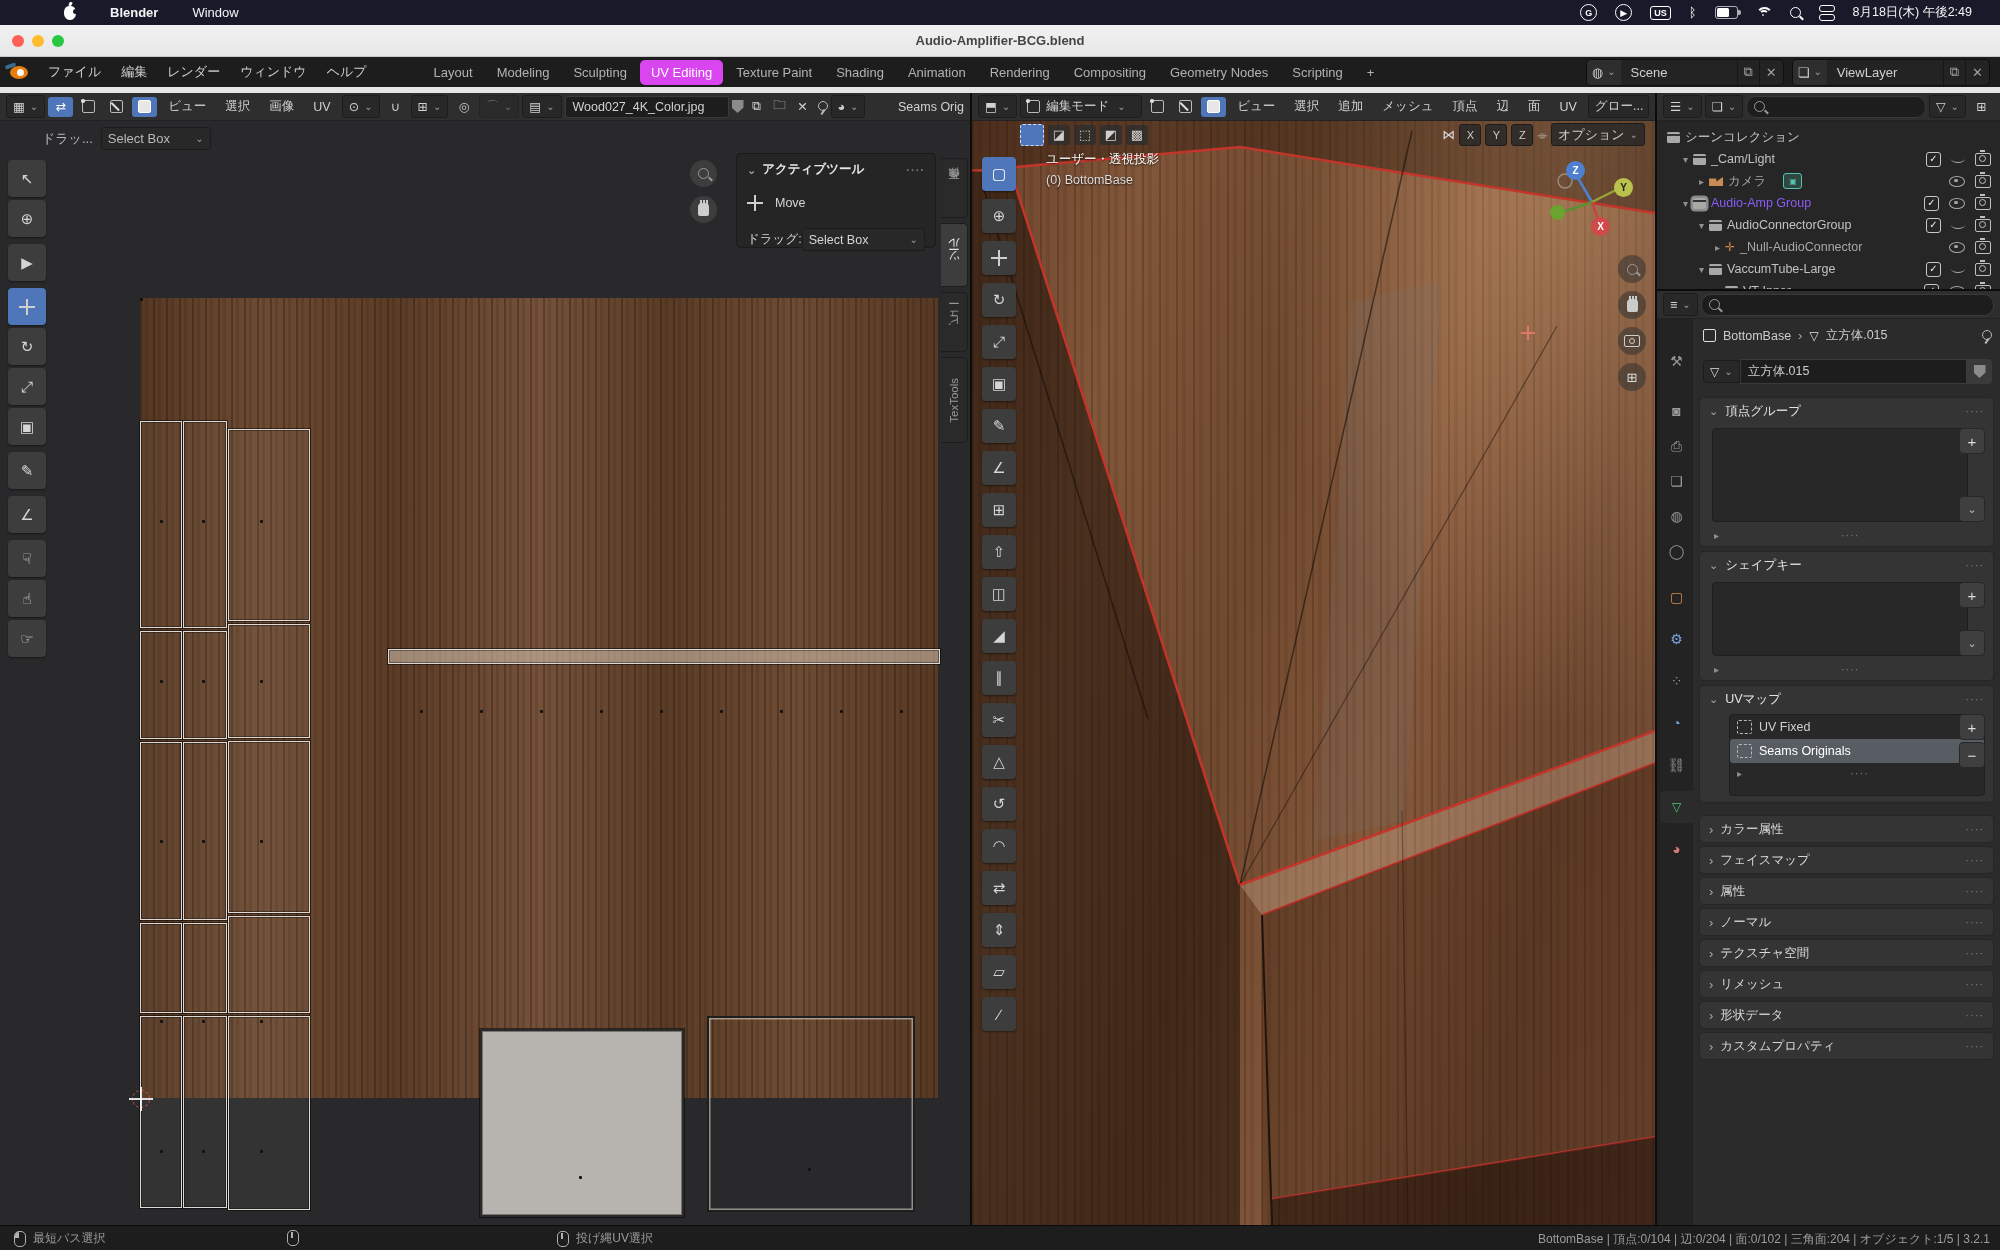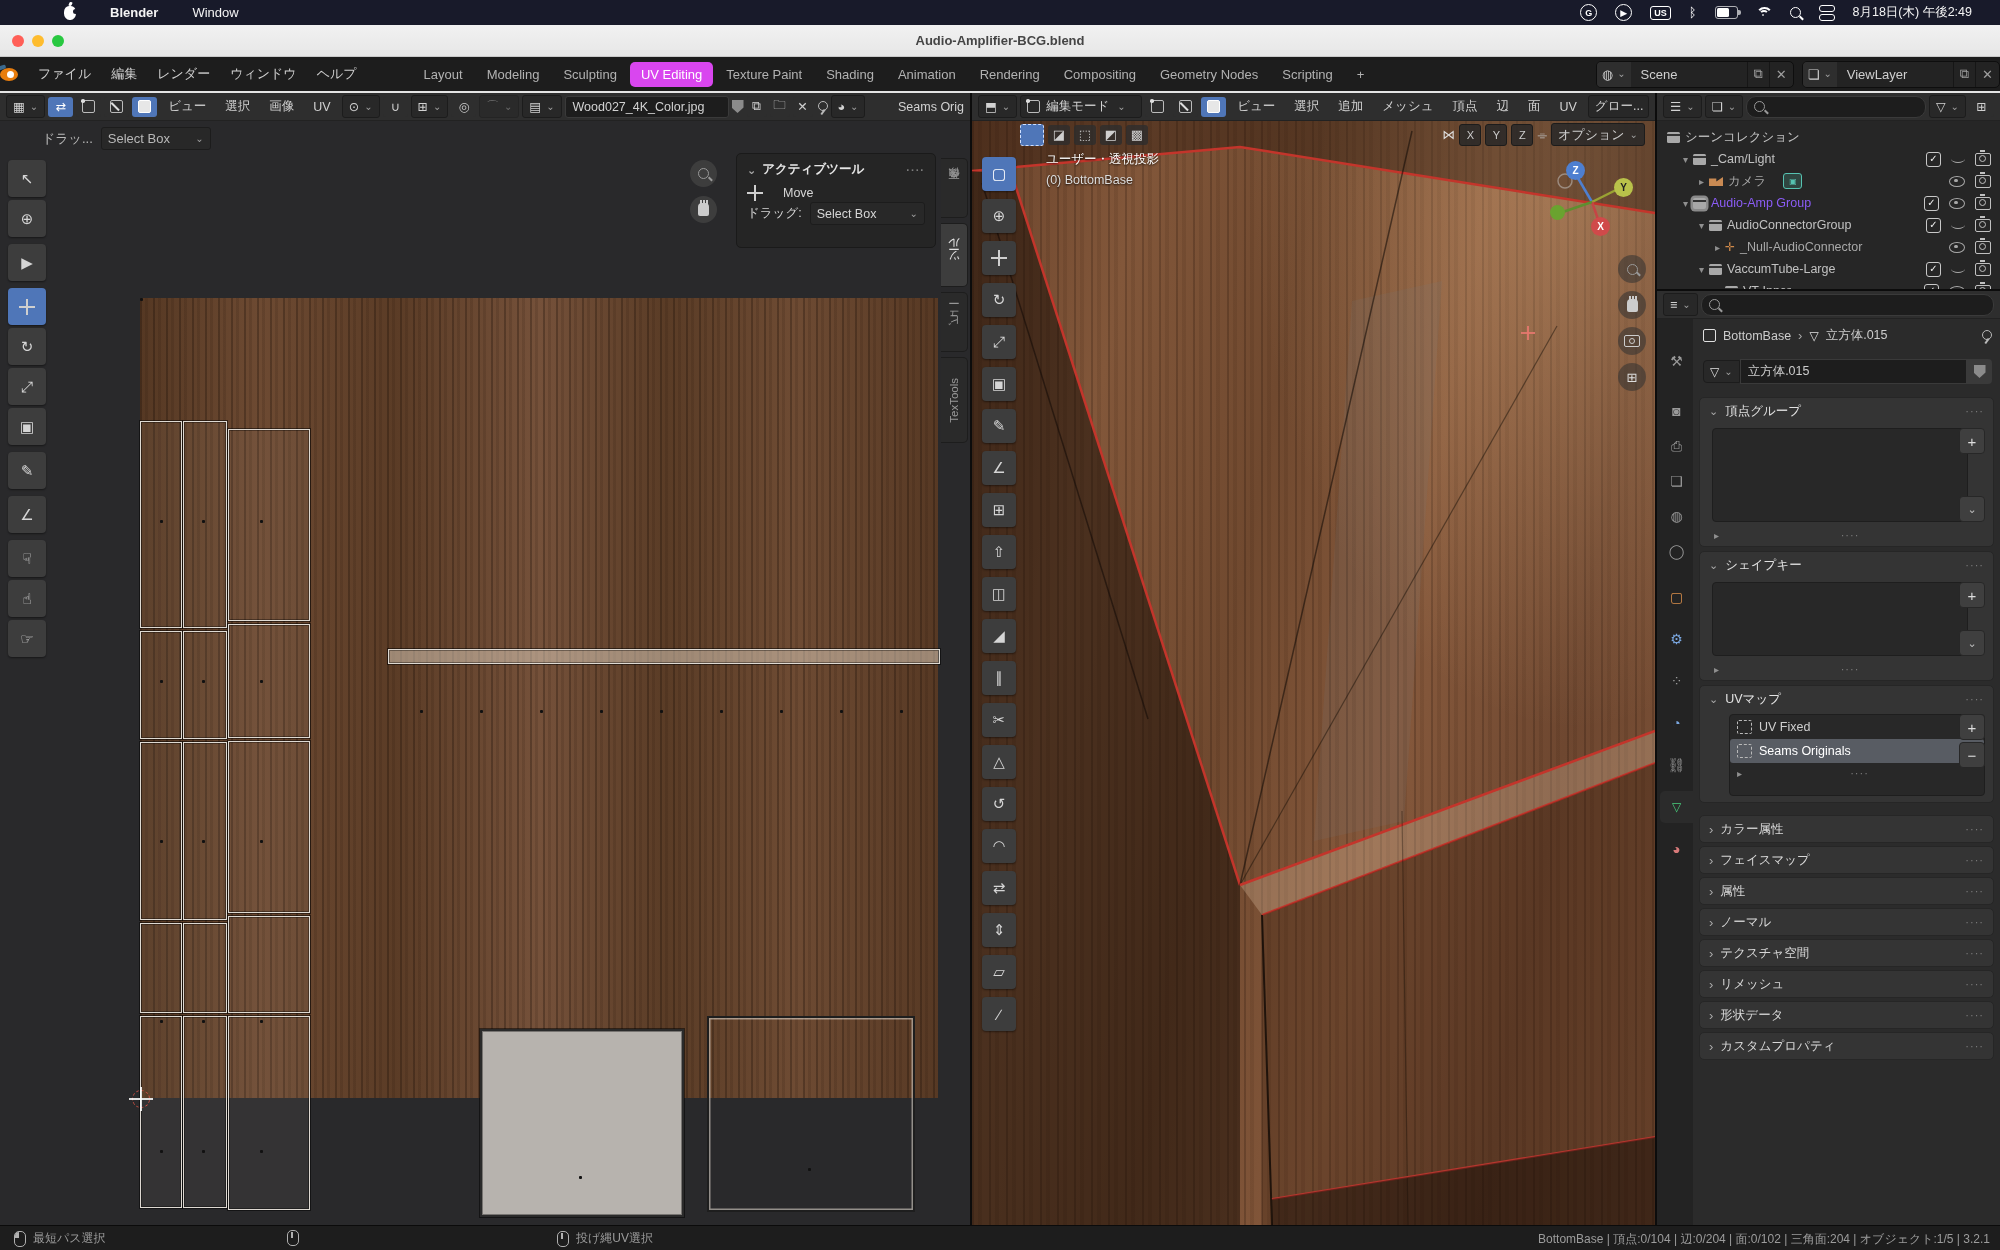--- a/index.html
+++ b/index.html
@@ -35,21 +35,21 @@
   .cc i{width:14px;height:5px;border:1.2px solid #fff;border-radius:3px;display:block}
 
   
   .titlebar{position:absolute;left:0;top:25px;width:2000px;height:32px;background:linear-gradient(#f1f1f1,#e7e7e7);
             display:flex;align-items:center;justify-content:center;color:#454545;font-weight:bold;font-size:13px;border-bottom:1px solid #c9c9c9;box-sizing:border-box}
   .tls{position:absolute;left:12px;top:10px;display:flex;gap:8px}
   .tl{width:12px;height:12px;border-radius:50%}
 
   
   .topbar{position:absolute;left:0;top:57px;width:2000px;height:36px;background:#1d1d1d;display:flex;align-items:center;
-          padding:0 0;box-sizing:border-box;color:#cfcfcf;border-bottom:2px solid #e5e5e5}
+          padding:0 10px;box-sizing:border-box;color:#cfcfcf;border-bottom:6px solid #e5e5e5}
   .blogo{width:18px;height:13px;background:#e87d0d;border-radius:50%;position:relative;margin-right:10px}
   .blogo::before{content:"";position:absolute;left:7px;top:3px;width:7px;height:7px;background:#fff;border-radius:50%}
   .blogo::after{content:"";position:absolute;left:-5px;top:-2px;width:11px;height:4px;background:#3b6a8f;border-radius:2px;transform:rotate(-18deg)}
   .menu{padding:4px 10px;border-radius:4px;white-space:nowrap}
   .ws{display:flex;margin-left:46px;align-items:center;gap:2px}
   .ws .wtab{padding:5px 11px;border-radius:5px;color:#b2b2b2;white-space:nowrap}
   .ws .wtab.act{background:#d946ef;color:#fff}
   .tb-right{margin-left:auto;display:flex;gap:8px;align-items:center}
   .idblk{display:flex;align-items:center;height:25px;background:#232323;border:1px solid #0e0e0e;border-radius:5px;overflow:hidden}
   .idblk .icobtn{padding:0 5px;display:flex;align-items:center;gap:2px;background:#2e2e2e;height:100%}
@@ -355,25 +355,25 @@
       <div class="float-c" style="left:690px;top:75px">
           <span class="handico"></span>
         </div>
 
       <div class="atp">
         <div class="hd">
           <span class="chev-d"></span>
           <span>アクティブツール</span>
           <span class="grip">····</span>
         </div>
-        <div class="flex" style="margin-top:7px;gap:20px">
+        <div class="flex" style="margin-top:17px;gap:12px">
           <span class="movecross"></span>
           <span>Move</span>
         </div>
-        <div class="flex" style="margin-top:1px;gap:8px">
+        <div class="flex" style="margin-top:17px;gap:0">
           <span>ドラッグ:</span>
           <span class="dd cv" style="flex:1;justify-content:space-between">
               <span>Select Box</span>
             </span>
         </div>
       </div>
 
       <div class="vtabs">
         <div class="vtab" style="height:58px">
             <span>画像</span>

